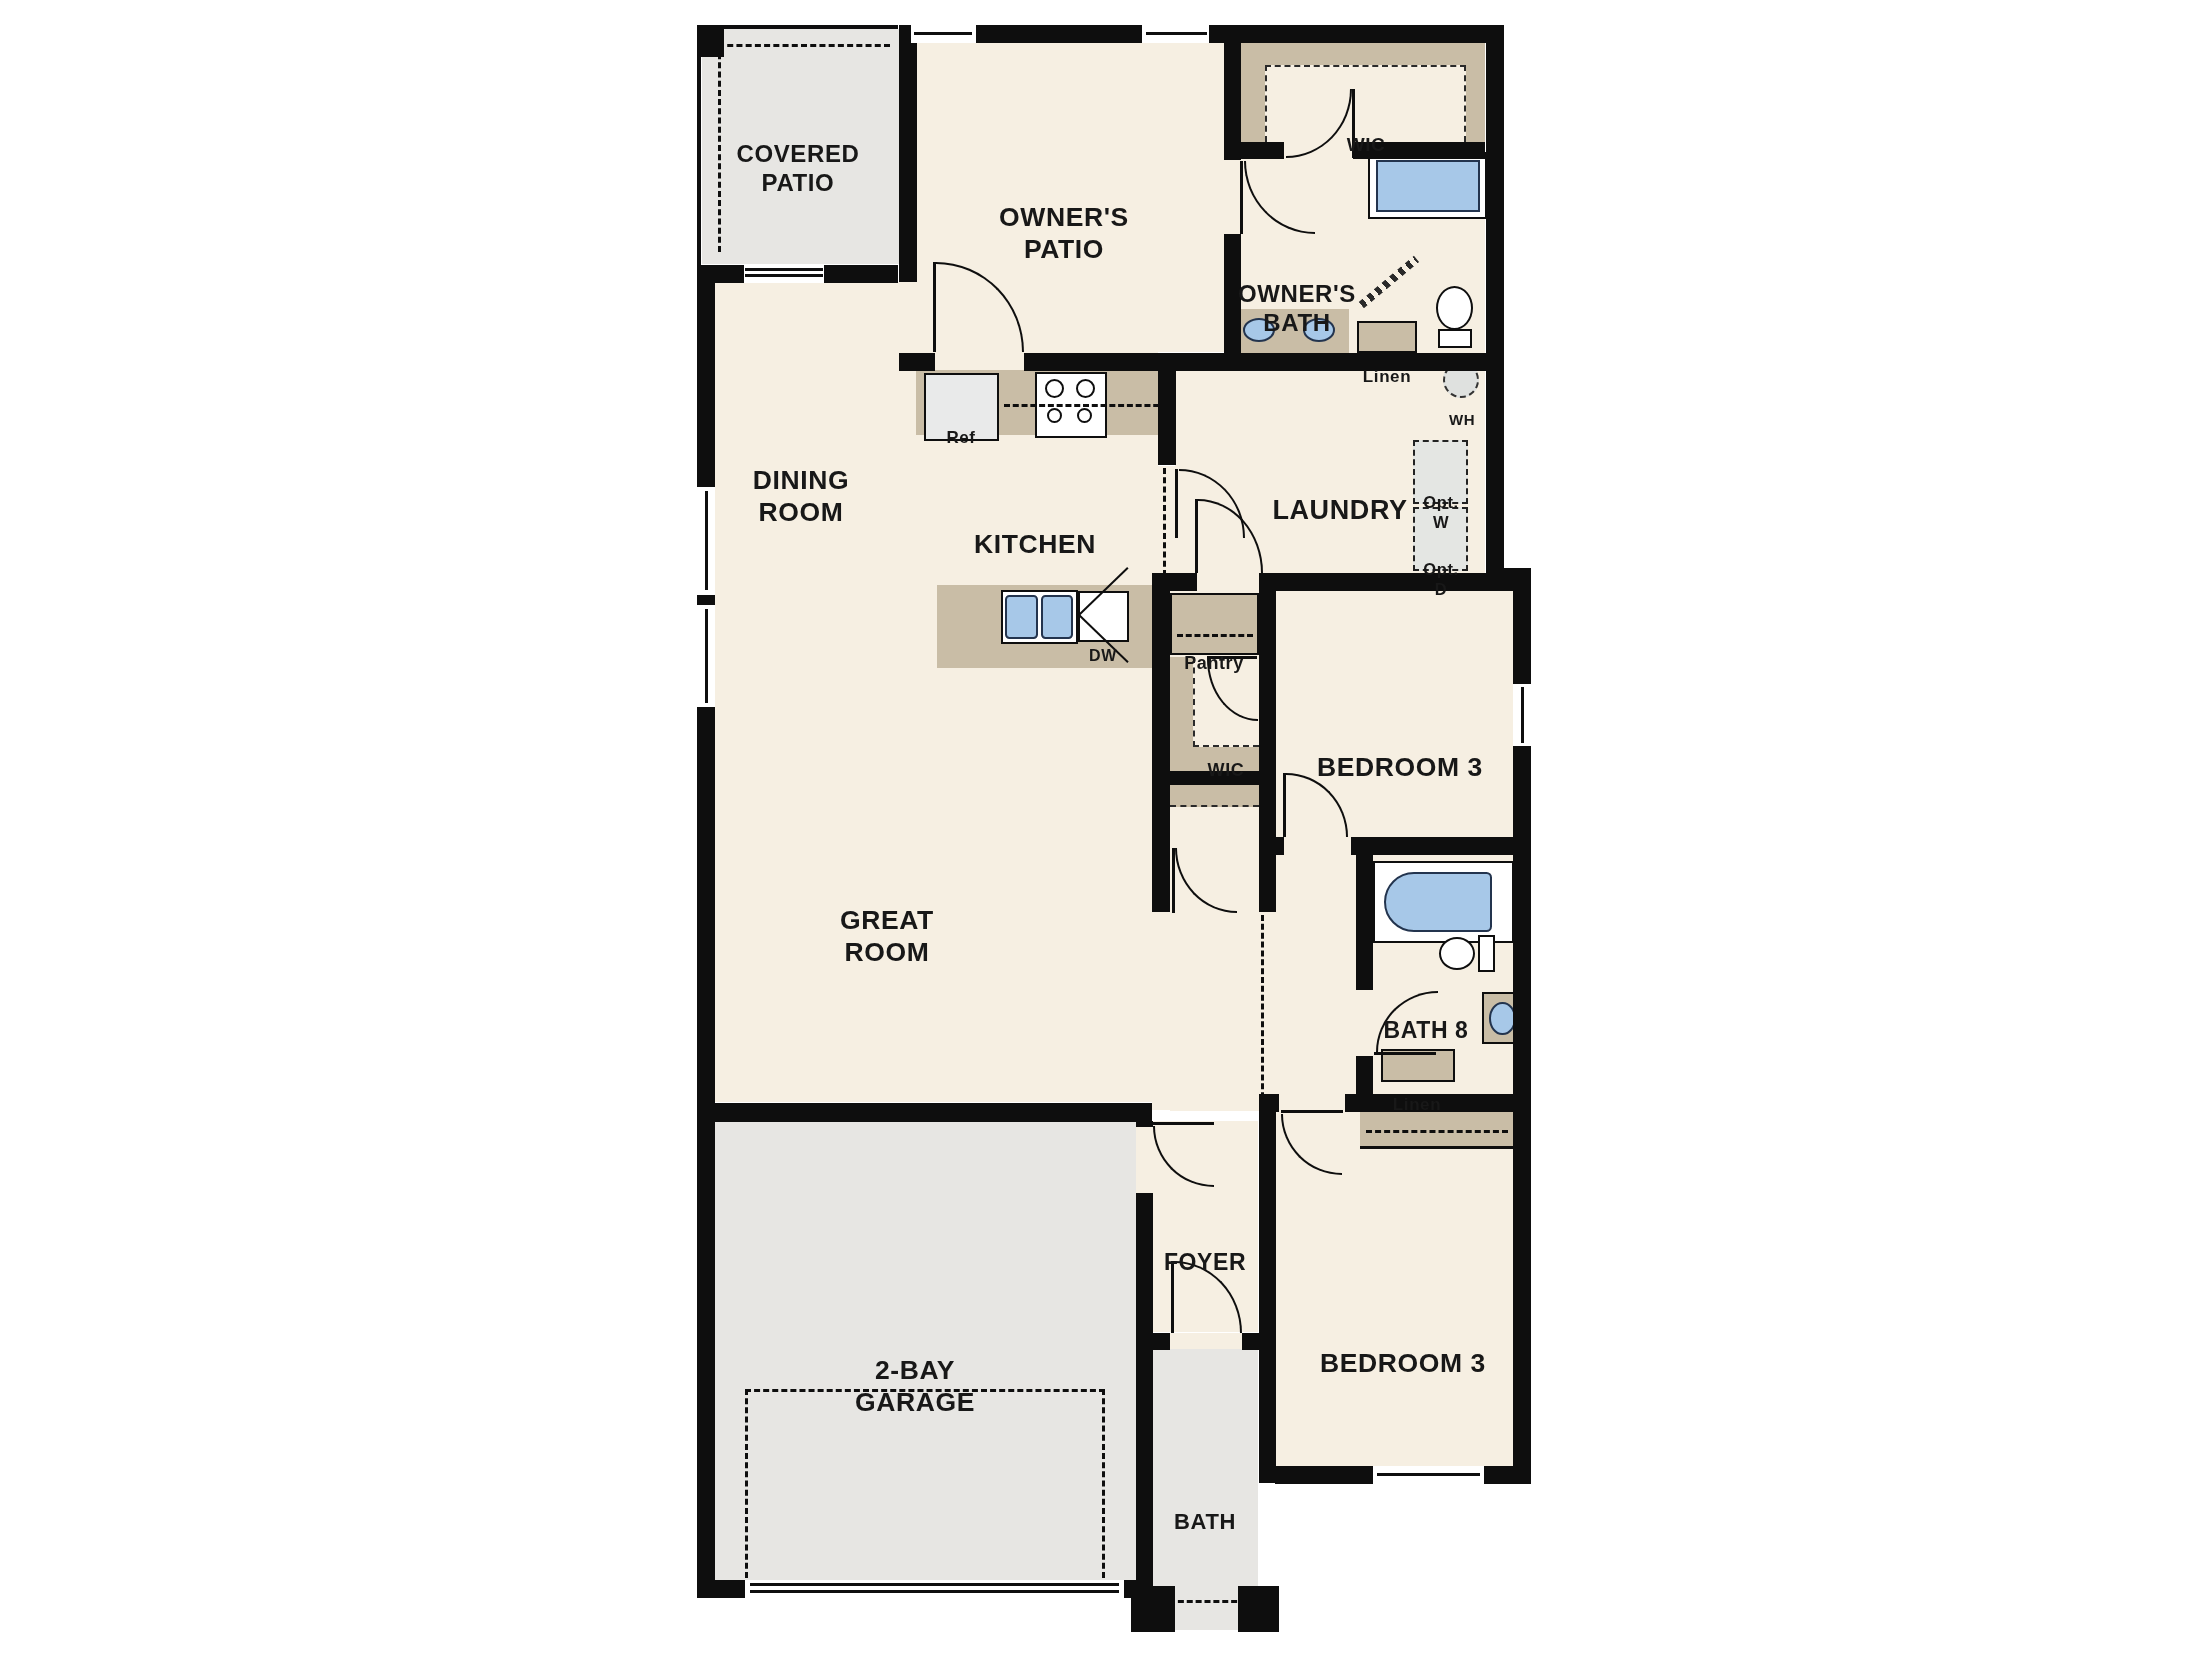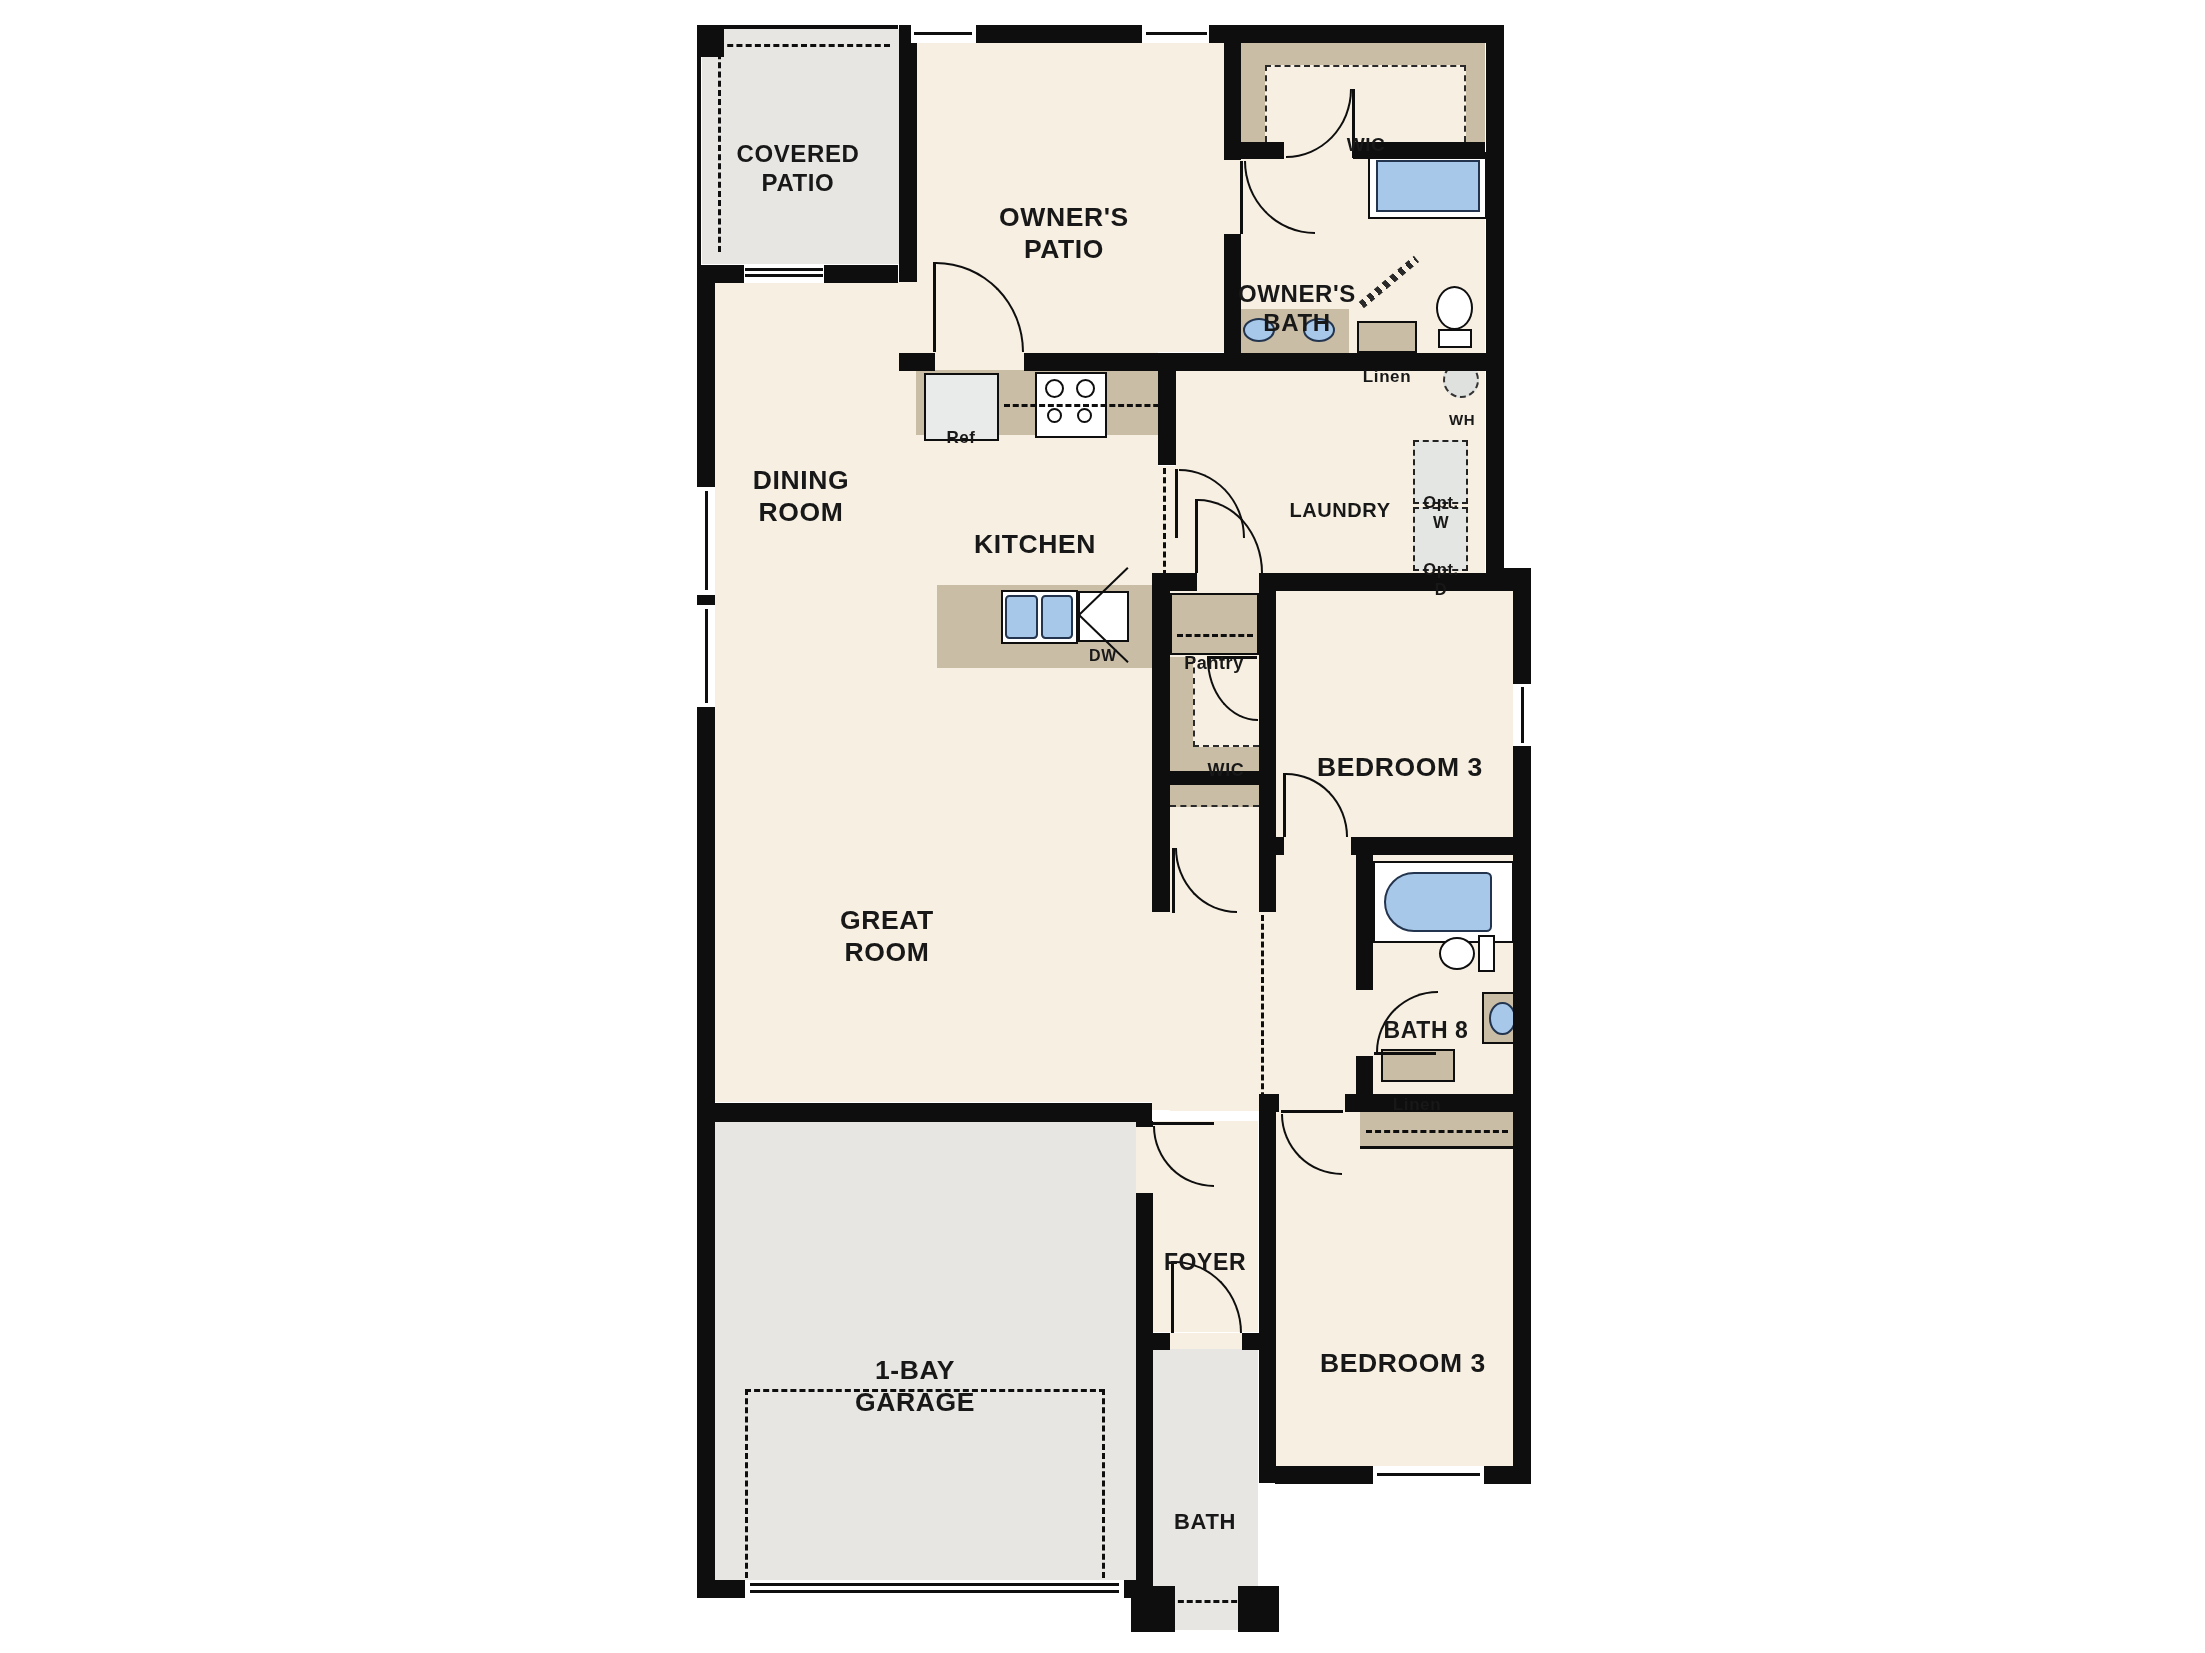--- a/index.html
+++ b/index.html
@@ -214,30 +214,30 @@
   <div class="arc arc-tr" style="left:1174px;top:1261px;width:68px;height:72px;"></div>
 
   <div class="lbl" style="left:798px;top:128px;width:165px;font-size:24px;">COVERED PATIO</div>
   <div class="lbl" style="left:1064px;top:193px;width:176px;font-size:26.5px;">OWNER'S PATIO</div>
   <div class="lbl" style="left:1366px;top:105px;font-size:19px;">WIC</div>
   <div class="lbl" style="left:1297px;top:268px;width:182px;font-size:24px;">OWNER'S BATH</div>
   <div class="lbl" style="left:1387px;top:337px;font-size:17px;">Linen</div>
   <div class="lbl nw" style="left:801px;top:456px;width:165px;font-size:26.5px;white-space:normal;">DINING ROOM</div>
   <div class="lbl nw" style="left:1035px;top:504px;font-size:26.5px;">KITCHEN</div>
   <div class="lbl" style="left:961px;top:398px;font-size:17px;">Ref</div>
-  <div class="lbl nw" style="left:1340px;top:470px;font-size:20px;">LAUNDRY</div>
+  <div class="lbl nw" style="left:1340px;top:470px;font-size:27px;">LAUNDRY</div>
   <div class="lbl" style="left:1462px;top:380px;font-size:15px;">WH</div>
   <div class="lbl" style="left:1441px;top:472px;width:44px;font-size:16.5px;">Opt. W</div>
   <div class="lbl" style="left:1441px;top:539px;width:44px;font-size:16.5px;">Opt. D</div>
   <div class="lbl" style="left:1214px;top:624px;font-size:18px;">Pantry</div>
   <div class="lbl" style="left:1226px;top:731px;font-size:18px;">WIC</div>
   <div class="lbl nw" style="left:1400px;top:727px;font-size:26.5px;">BEDROOM 3</div>
   <div class="lbl" style="left:887px;top:896px;width:165px;font-size:26.5px;">GREAT ROOM</div>
   <div class="lbl" style="left:1426px;top:990px;width:88px;font-size:23px;">BATH 8</div>
   <div class="lbl" style="left:1417px;top:1065px;font-size:17px;">Linen</div>
   <div class="lbl" style="left:1103px;top:616px;font-size:16px;">DW</div>
   <div class="lbl nw" style="left:1205px;top:1222px;font-size:23px;">FOYER</div>
   <div class="lbl nw" style="left:1403px;top:1323px;font-size:26.5px;">BEDROOM 3</div>
-  <div class="lbl" style="left:915px;top:1346px;width:187px;font-size:26.5px;">1-BAY GARAGE</div>
+  <div class="lbl" style="left:915px;top:1346px;width:187px;font-size:26.5px;">2-BAY GARAGE</div>
   <div class="lbl nw" style="left:1205px;top:1482px;font-size:22px;">BATH</div>
 
 </div>
 
 
 </body></html>

